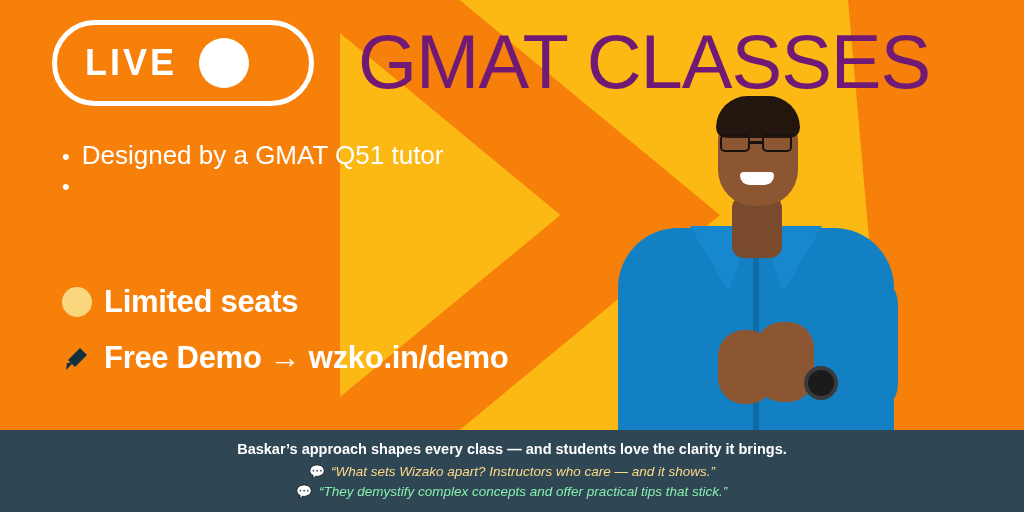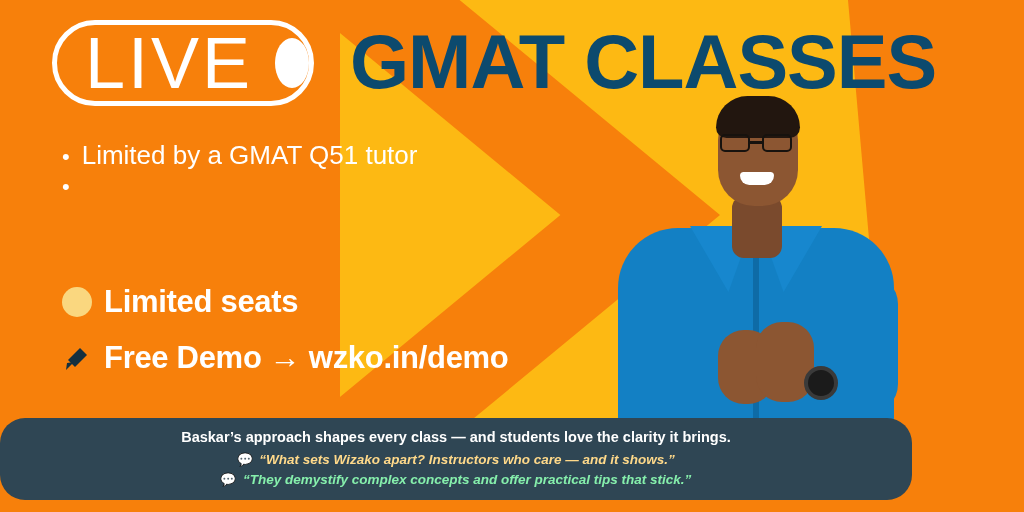--- a/index.html
+++ b/index.html
@@ -74,40 +74,40 @@
     height: 86px;
     border: 5px solid #ffffff;
     border-radius: 46px;
     box-sizing: border-box;
     display: flex;
     align-items: center;
     padding-left: 28px;
   }
   .live-text {
     color: #ffffff;
-    font-size: 72px;
-    font-weight: normal;
+    font-size: 36px;
+    font-weight: bold;
     letter-spacing: 3px;
     line-height: 1;
   }
   .live-dot {
     width: 50px;
     height: 50px;
     border-radius: 50%;
     background: #ffffff;
     margin-left: 22px;
   }
   
   .headline {
     position: absolute;
     top: 18px;
-    left: 350px;
-    color: #0c4a6e;
+    left: 358px;
+    color: #701a75;
     font-size: 76px;
-    font-weight: bold;
+    font-weight: normal;
     letter-spacing: -1px;
     line-height: 1.15;
     white-space: nowrap;
   }
   
   .bullets {
     position: absolute;
     top: 138px;
     left: 62px;
     color: #ffffff;
@@ -271,31 +271,30 @@
     position: absolute;
     background: #1380C4;
     border-radius: 30px;
   }
   .p-sleeve-l { left: 18px; top: 196px; width: 104px; height: 140px; }
   .p-sleeve-r { left: 192px; top: 196px; width: 100px; height: 140px; }
   
   .footer {
     position: absolute;
     left: 0;
-    bottom: 12px;
-    width: 912px;
+    bottom: 0;
+    width: 1024px;
     height: 82px;
     background: #2F4654;
     display: flex;
     flex-direction: column;
     align-items: center;
     justify-content: center;
     padding-top: 2px;
     box-sizing: border-box;
-    border-radius: 25px;
   }
   .f-line1 {
     color: #ffffff;
     font-size: 14.5px;
     font-weight: bold;
     margin-bottom: 7px;
     white-space: nowrap;
   }
   .f-quote {
     display: flex;
@@ -304,21 +303,21 @@
     white-space: nowrap;
     margin-bottom: 5px;
   }
   .f-quote .q-icon {
     font-size: 13px;
     margin-right: 6px;
     color: #9FD7F2;
   }
   .f-quote .q-text {
     font-size: 13.5px;
-    font-weight: bold;
+    font-weight: normal;
     font-style: italic;
   }
   .q1 .q-text { color: #FFD98A; }
   .q2 .q-text { color: #86efac; }
 </style>
 </head>
 <body>
 
 <div id="banner">
 
@@ -331,21 +330,21 @@
   <div class="live-pill">
     <span class="live-text">LIVE</span>
     <span class="live-dot"></span>
   </div>
 
   <div class="headline">GMAT CLASSES</div>
 
   <div class="bullets">
     <div class="bullet-row">
       <span class="bullet-dot">•</span>
-      <span>Limited by a GMAT Q51 tutor</span>
+      <span>Designed by a GMAT Q51 tutor</span>
     </div>
     <div class="bullet-row">
       <span class="bullet-dot">•</span>
     </div>
   </div>
 
 
   <div class="hl-row r3">
     <span class="hl-pin">
       <svg width="28" height="28" viewBox="0 0 28 28" aria-hidden="true">

